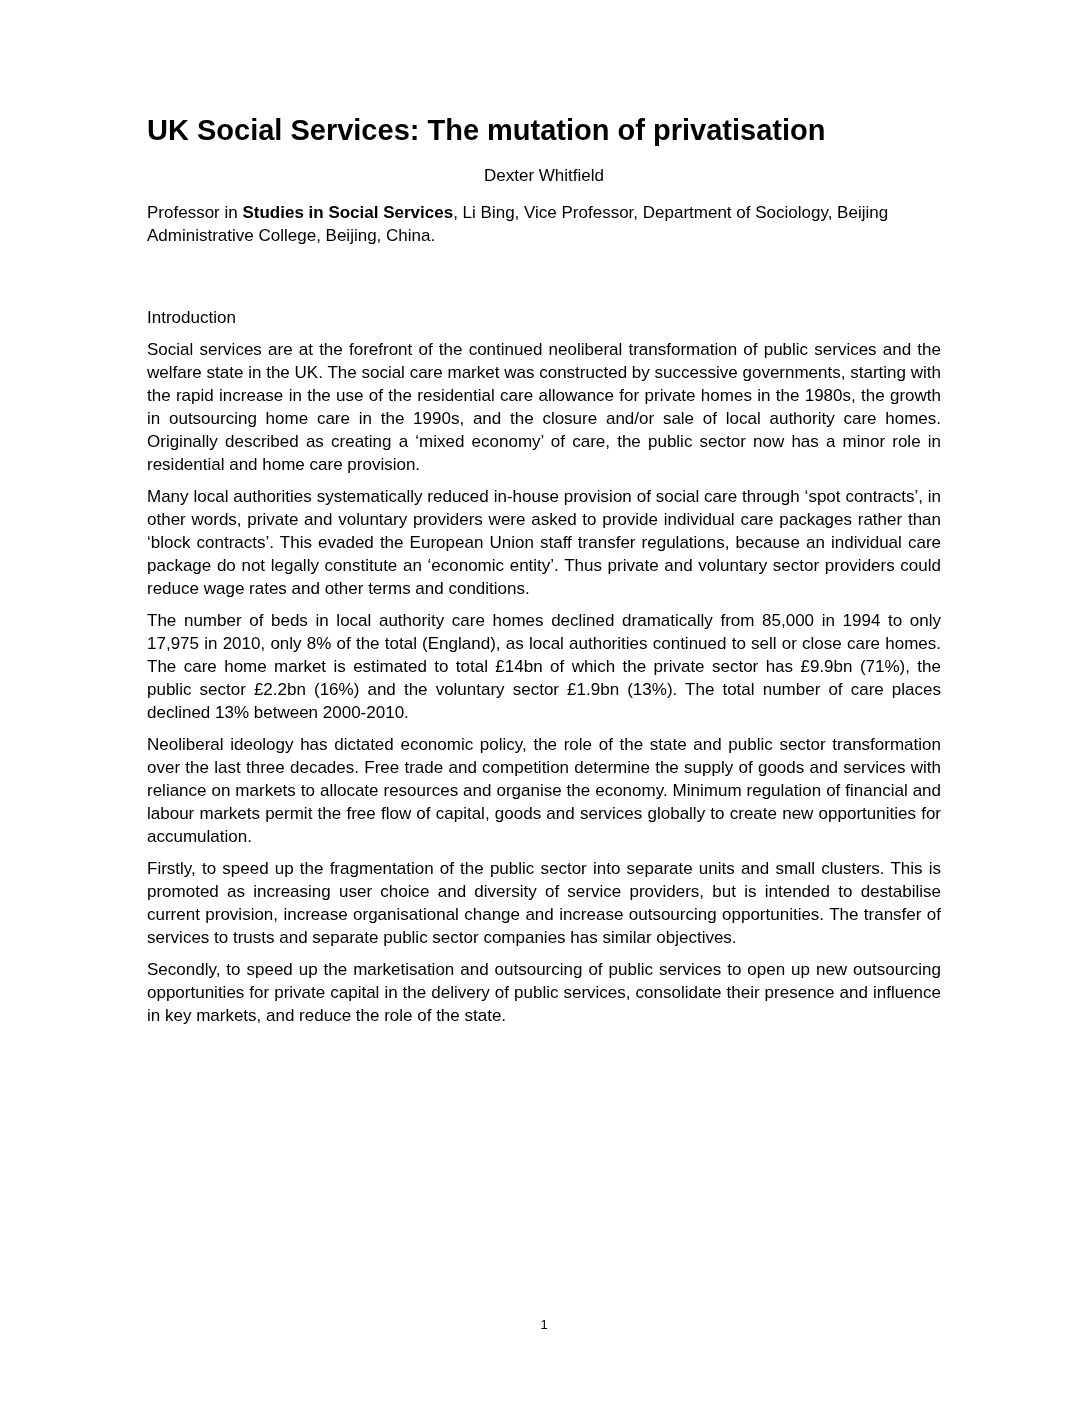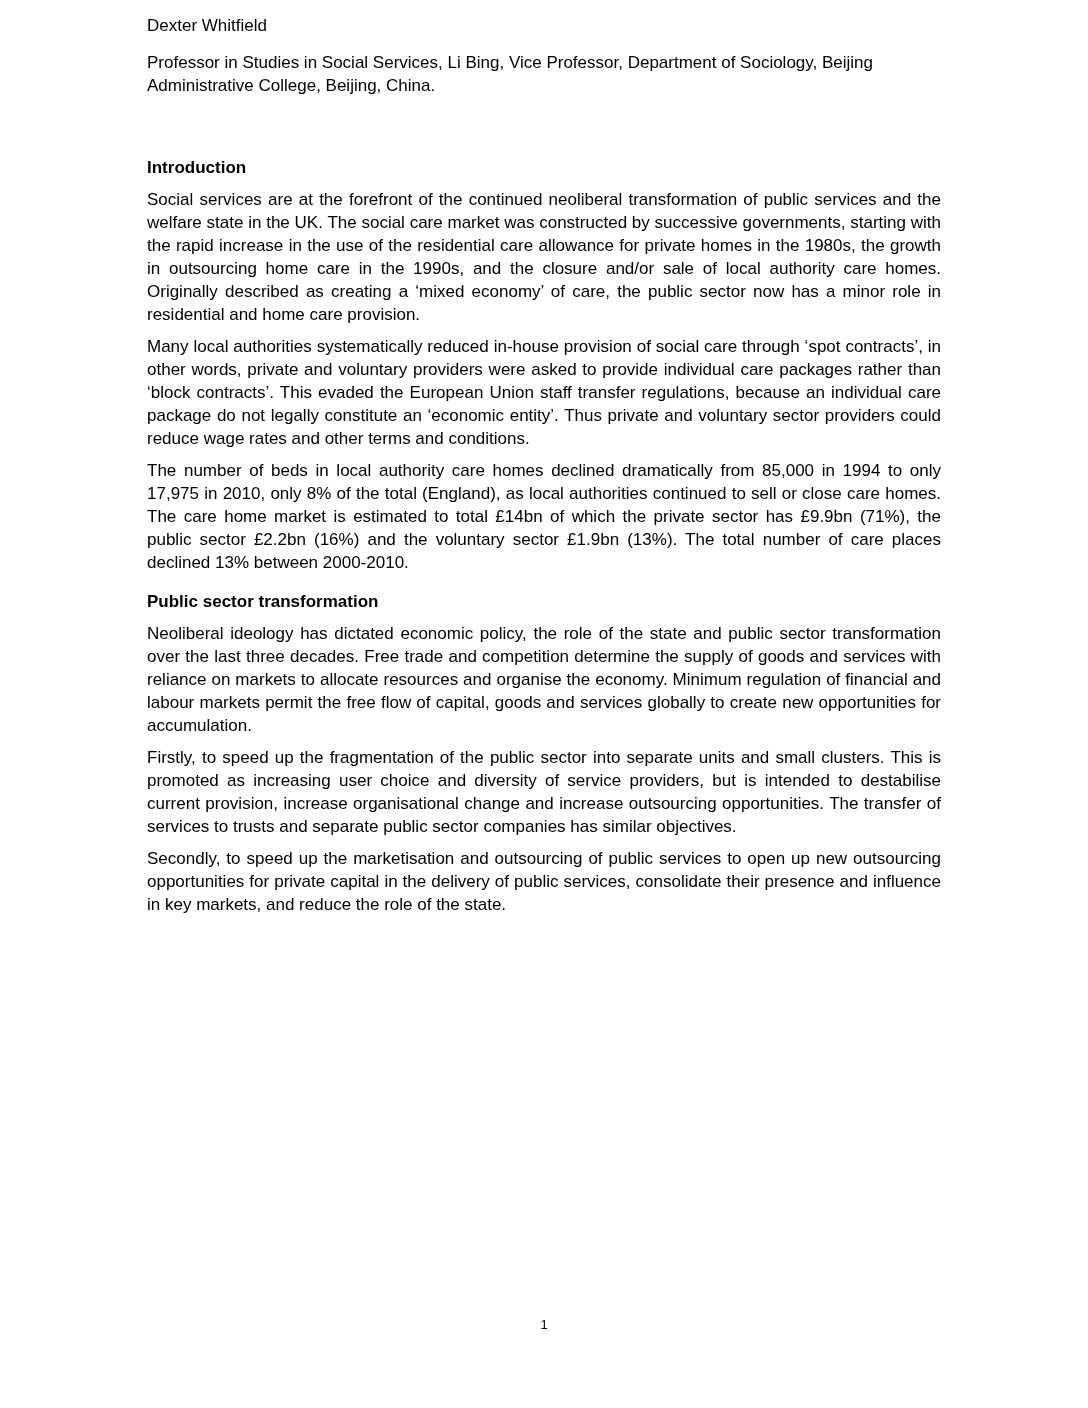--- a/index.html
+++ b/index.html
@@ -27,34 +27,35 @@
     margin: 110px 0 0 0;
     font-size: 29px;
     font-weight: bold;
     line-height: 40px;
     letter-spacing: 0px;
   }
   .author-line {
     margin: 14px 0 0 0;
     font-size: 17px;
     line-height: 23px;
+    text-align: center;
   }
   .published-line {
     margin: 14px 0 0 0;
     font-size: 17px;
     line-height: 23px;
   }
   .published-line .bold {
-    font-weight: normal;
+    font-weight: bold;
     text-align: center;
   }
   .section-heading {
     margin: 16px 0 0 0;
     font-size: 17px;
-    font-weight: bold;
+    font-weight: normal;
     line-height: 23px;
   }
   .section-heading.first {
     margin-top: 59px;
   }
   .body-para {
     margin: 9px 0 0 0;
     font-size: 17px;
     line-height: 23px;
     text-align: justify;
@@ -68,34 +69,34 @@
     font-size: 13px;
     line-height: 17px;
   }
 </style>
 </head>
 <body>
 
 <div class="page">
   <div class="content">
 
+    <h1 class="doc-title">UK Social Services: The mutation of privatisation</h1>
 
     <p class="author-line">Dexter Whitfield</p>
 
     <p class="published-line"><span>Professor in </span><span class="bold">Studies in Social Services</span><span>, Li Bing, Vice Professor, Department of Sociology, Beijing Administrative College, Beijing, China.</span></p>
 
     <h2 class="section-heading first">Introduction</h2>
 
     <p class="body-para">Social services are at the forefront of the continued neoliberal transformation of public services and the welfare state in the UK. The social care market was constructed by successive governments, starting with the rapid increase in the use of the residential care allowance for private homes in the 1980s, the growth in outsourcing home care in the 1990s, and the closure and/or sale of local authority care homes. Originally described as creating a ‘mixed economy’ of care, the public sector now has a minor role in residential and home care provision.</p>
 
     <p class="body-para">Many local authorities systematically reduced in-house provision of social care through ‘spot contracts’, in other words, private and voluntary providers were asked to provide individual care packages rather than ‘block contracts’. This evaded the European Union staff transfer regulations, because an individual care package do not legally constitute an ‘economic entity’. Thus private and voluntary sector providers could reduce wage rates and other terms and conditions.</p>
 
     <p class="body-para">The number of beds in local authority care homes declined dramatically from 85,000 in 1994 to only 17,975 in 2010, only 8% of the total (England), as local authorities continued to sell or close care homes. The care home market is estimated to total £14bn of which the private sector has £9.9bn (71%), the public sector £2.2bn (16%) and the voluntary sector £1.9bn (13%). The total number of care places declined 13% between 2000-2010.</p>
 
-    <h2 class="section-heading">Public sector transformation</h2>
 
     <p class="body-para">Neoliberal ideology has dictated economic policy, the role of the state and public sector transformation over the last three decades. Free trade and competition determine the supply of goods and services with reliance on markets to allocate resources and organise the economy. Minimum regulation of financial and labour markets permit the free flow of capital, goods and services globally to create new opportunities for accumulation.</p>
 
     <p class="body-para">Firstly, to speed up the fragmentation of the public sector into separate units and small clusters. This is promoted as increasing user choice and diversity of service providers, but is intended to destabilise current provision, increase organisational change and increase outsourcing opportunities. The transfer of services to trusts and separate public sector companies has similar objectives.</p>
 
     <p class="body-para">Secondly, to speed up the marketisation and outsourcing of public services to open up new outsourcing opportunities for private capital in the delivery of public services, consolidate their presence and influence in key markets, and reduce the role of the state.</p>
 
   </div>
 
   <div class="page-number">1</div>

